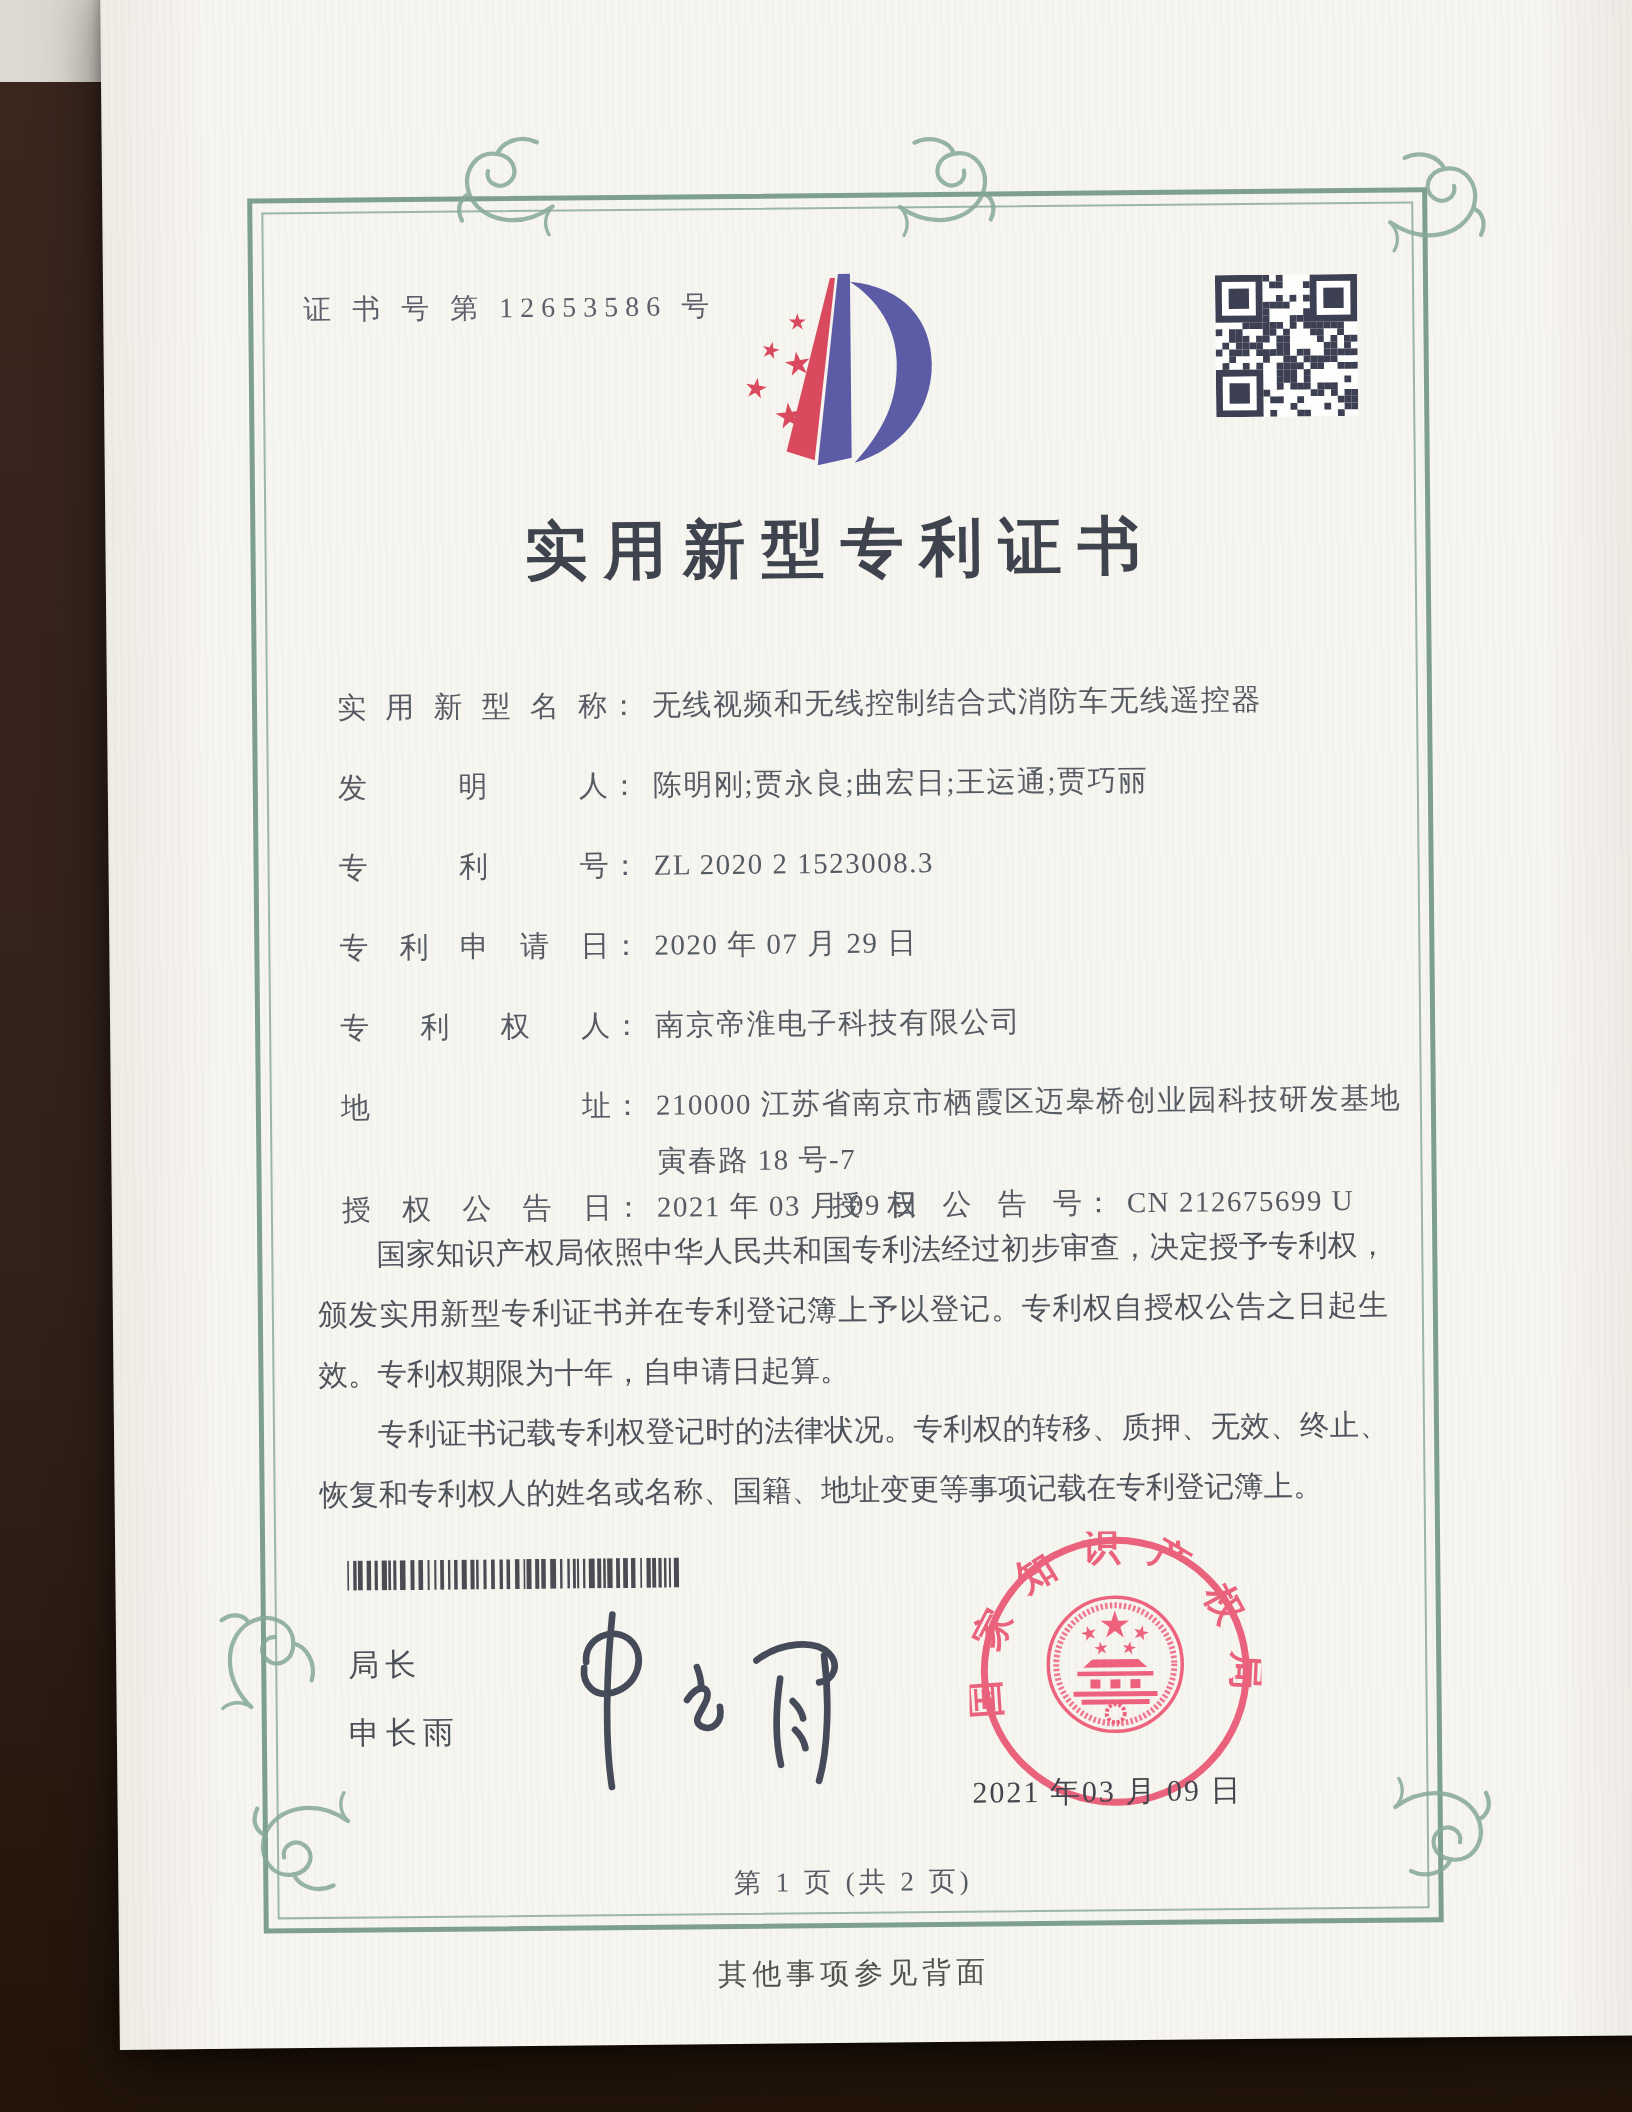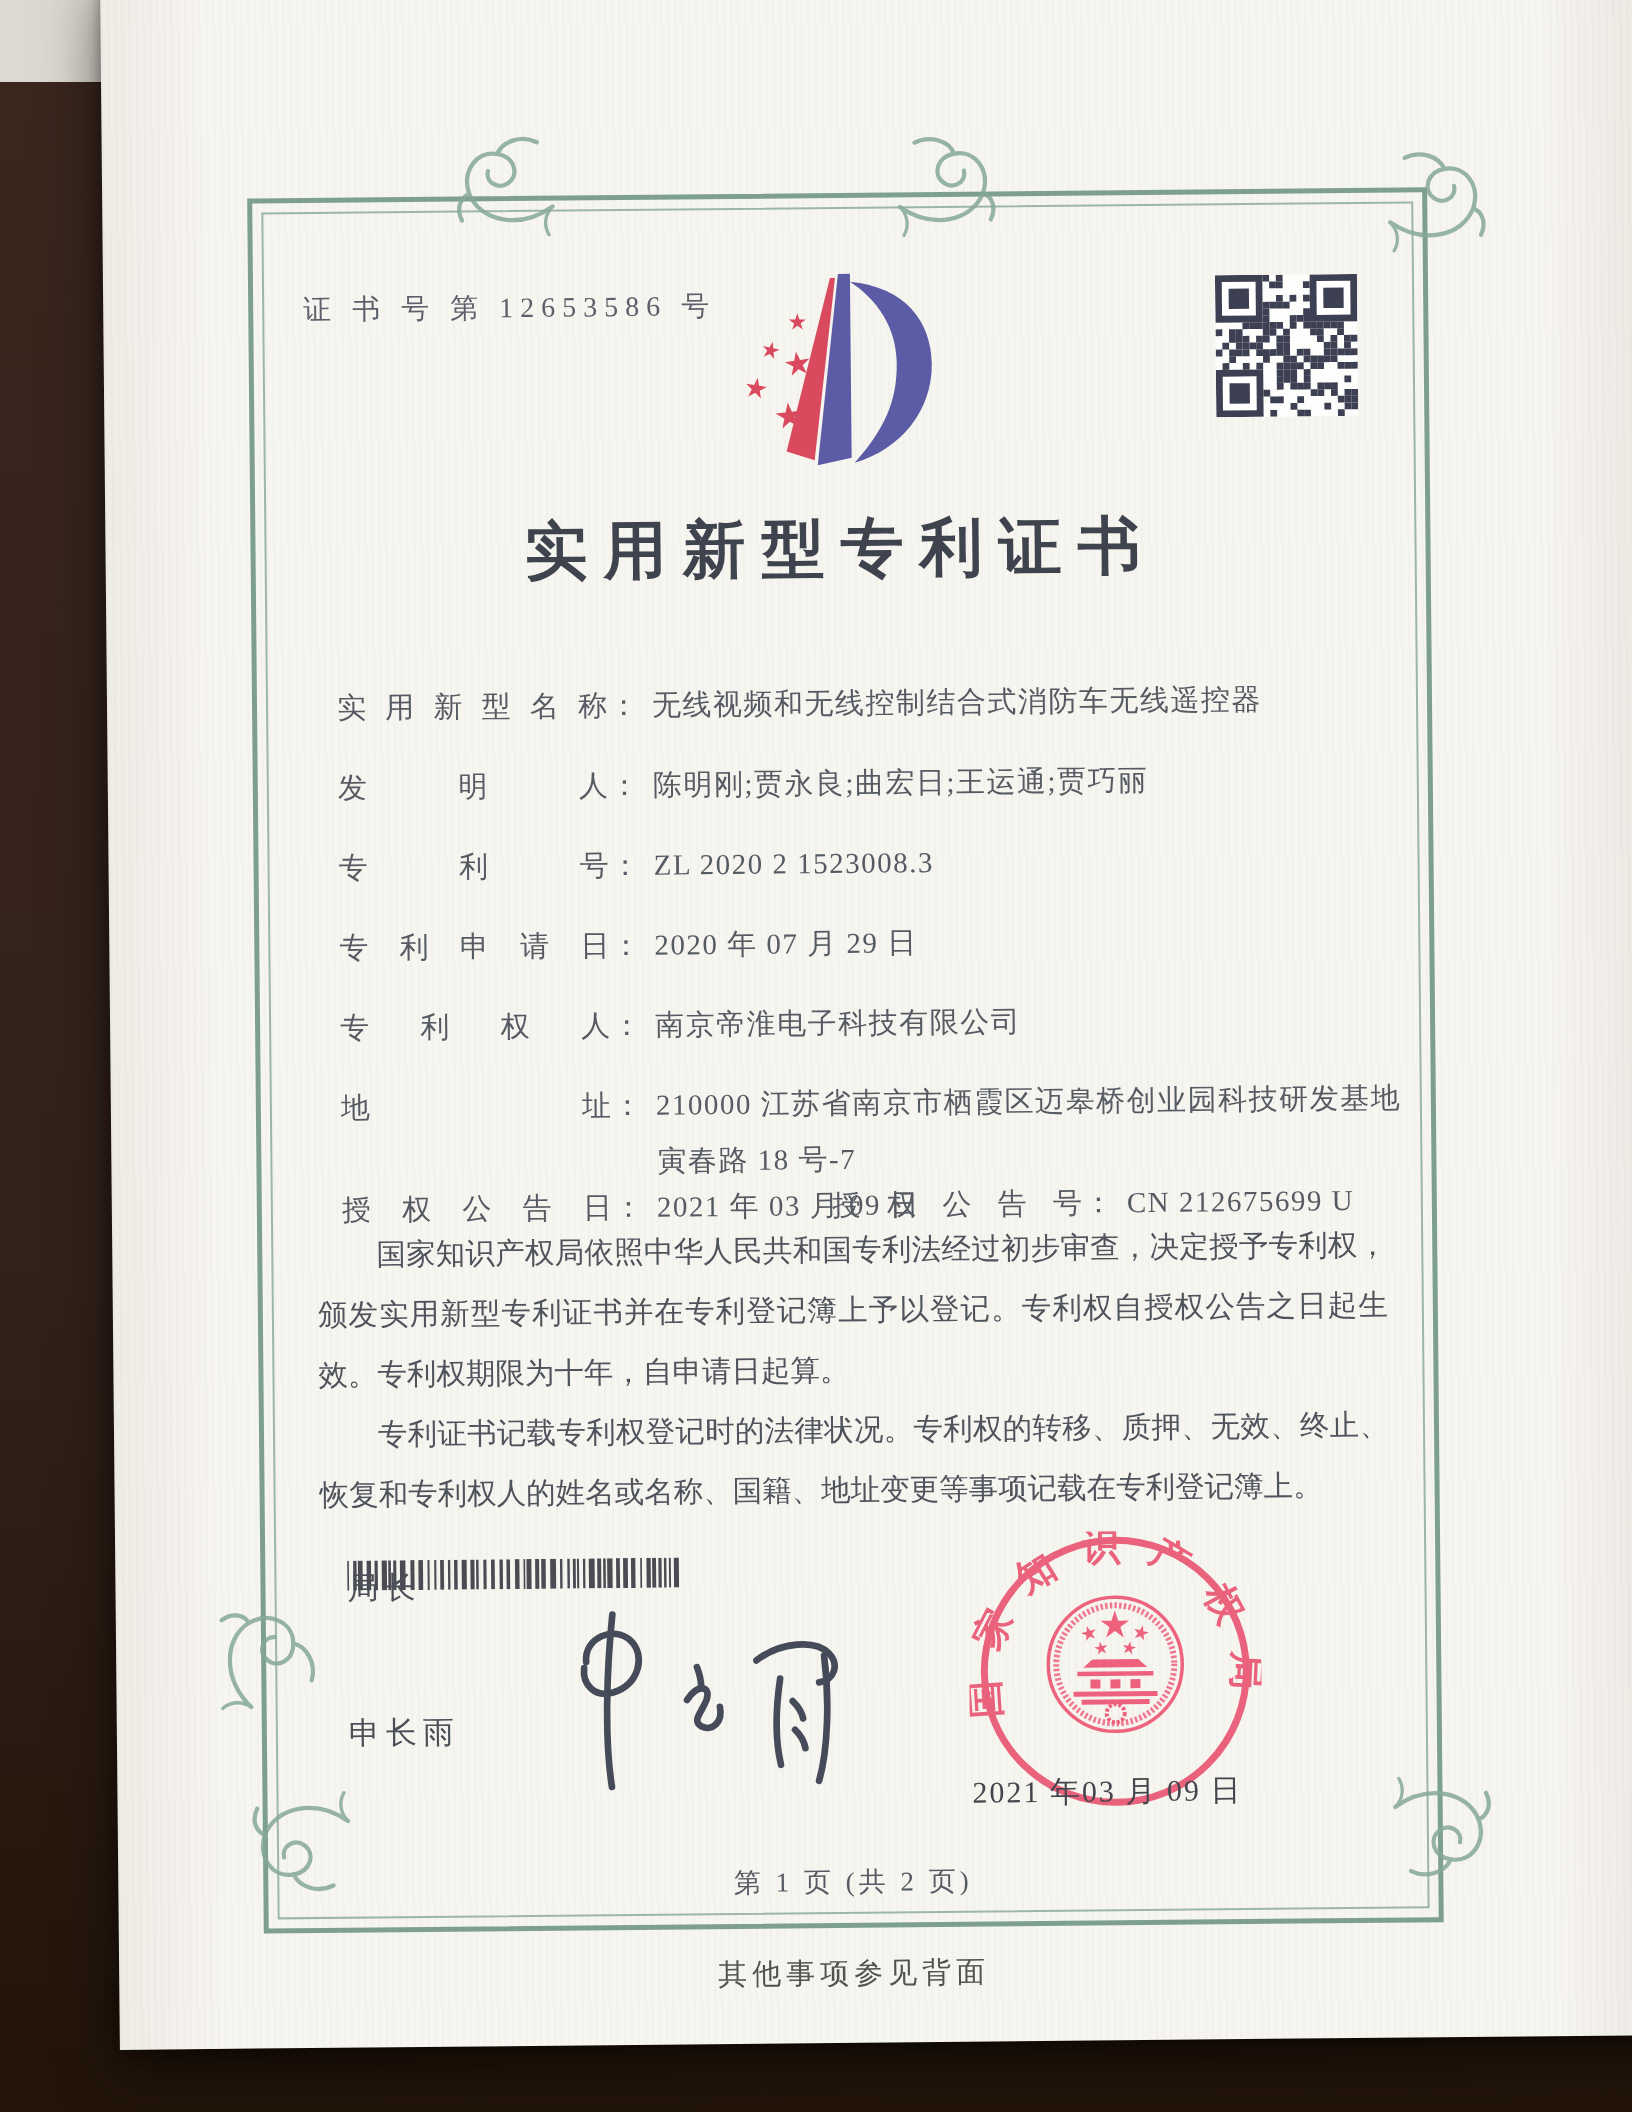--- a/index.html
+++ b/index.html
@@ -344,21 +344,21 @@
       <rect x="285.7153570706562" y="0" width="4.358435413594561" height="30" fill="#4b4b53"></rect>
       <rect x="294.9427466870019" y="0" width="1.6971531004166014" height="30" fill="#4b4b53"></rect>
       <rect x="301.18290906901603" y="0" width="4.241135195941262" height="30" fill="#4b4b53"></rect>
       <rect x="306.8395381564458" y="0" width="3.916199646851141" height="30" fill="#4b4b53"></rect>
       <rect x="313.1131497591329" y="0" width="3.175772173132642" height="30" fill="#4b4b53"></rect>
       <rect x="318.6694394647467" y="0" width="2.437991435843516" height="30" fill="#4b4b53"></rect>
       <rect x="323.65706690273106" y="0" width="1.907405276739693" height="30" fill="#4b4b53"></rect>
       <rect x="328.5463935446675" y="0" width="5.038841355144438" height="30" fill="#4b4b53"></rect>
     </svg>
 
-  <div class="director" style="top:1595px">局长</div>
+  <div class="director" style="top:1672px">局长</div>
   <div class="director" style="top:1740px">申长雨</div>
 
   <svg class="sig" viewBox="0 0 300 195">
     <g fill="none" stroke="#464b59" stroke-width="6.5" stroke-linecap="round" stroke-linejoin="round">
       <path d="M30,62 C28,38 58,26 74,42 C88,56 82,84 56,92 C38,97 26,84 28,68"></path>
       <path d="M56,16 C50,68 47,138 54,184"></path>
       <path d="M138,68 C141,76 142,82 142,88"></path>
       <path d="M128,100 C138,84 152,86 147,100 C142,113 132,120 142,126 C152,131 163,122 160,107"></path>
       <path d="M196,62 C220,44 254,42 267,56 C277,67 272,82 257,84"></path>
       <path d="M262,58 C267,100 265,150 256,180"></path>

